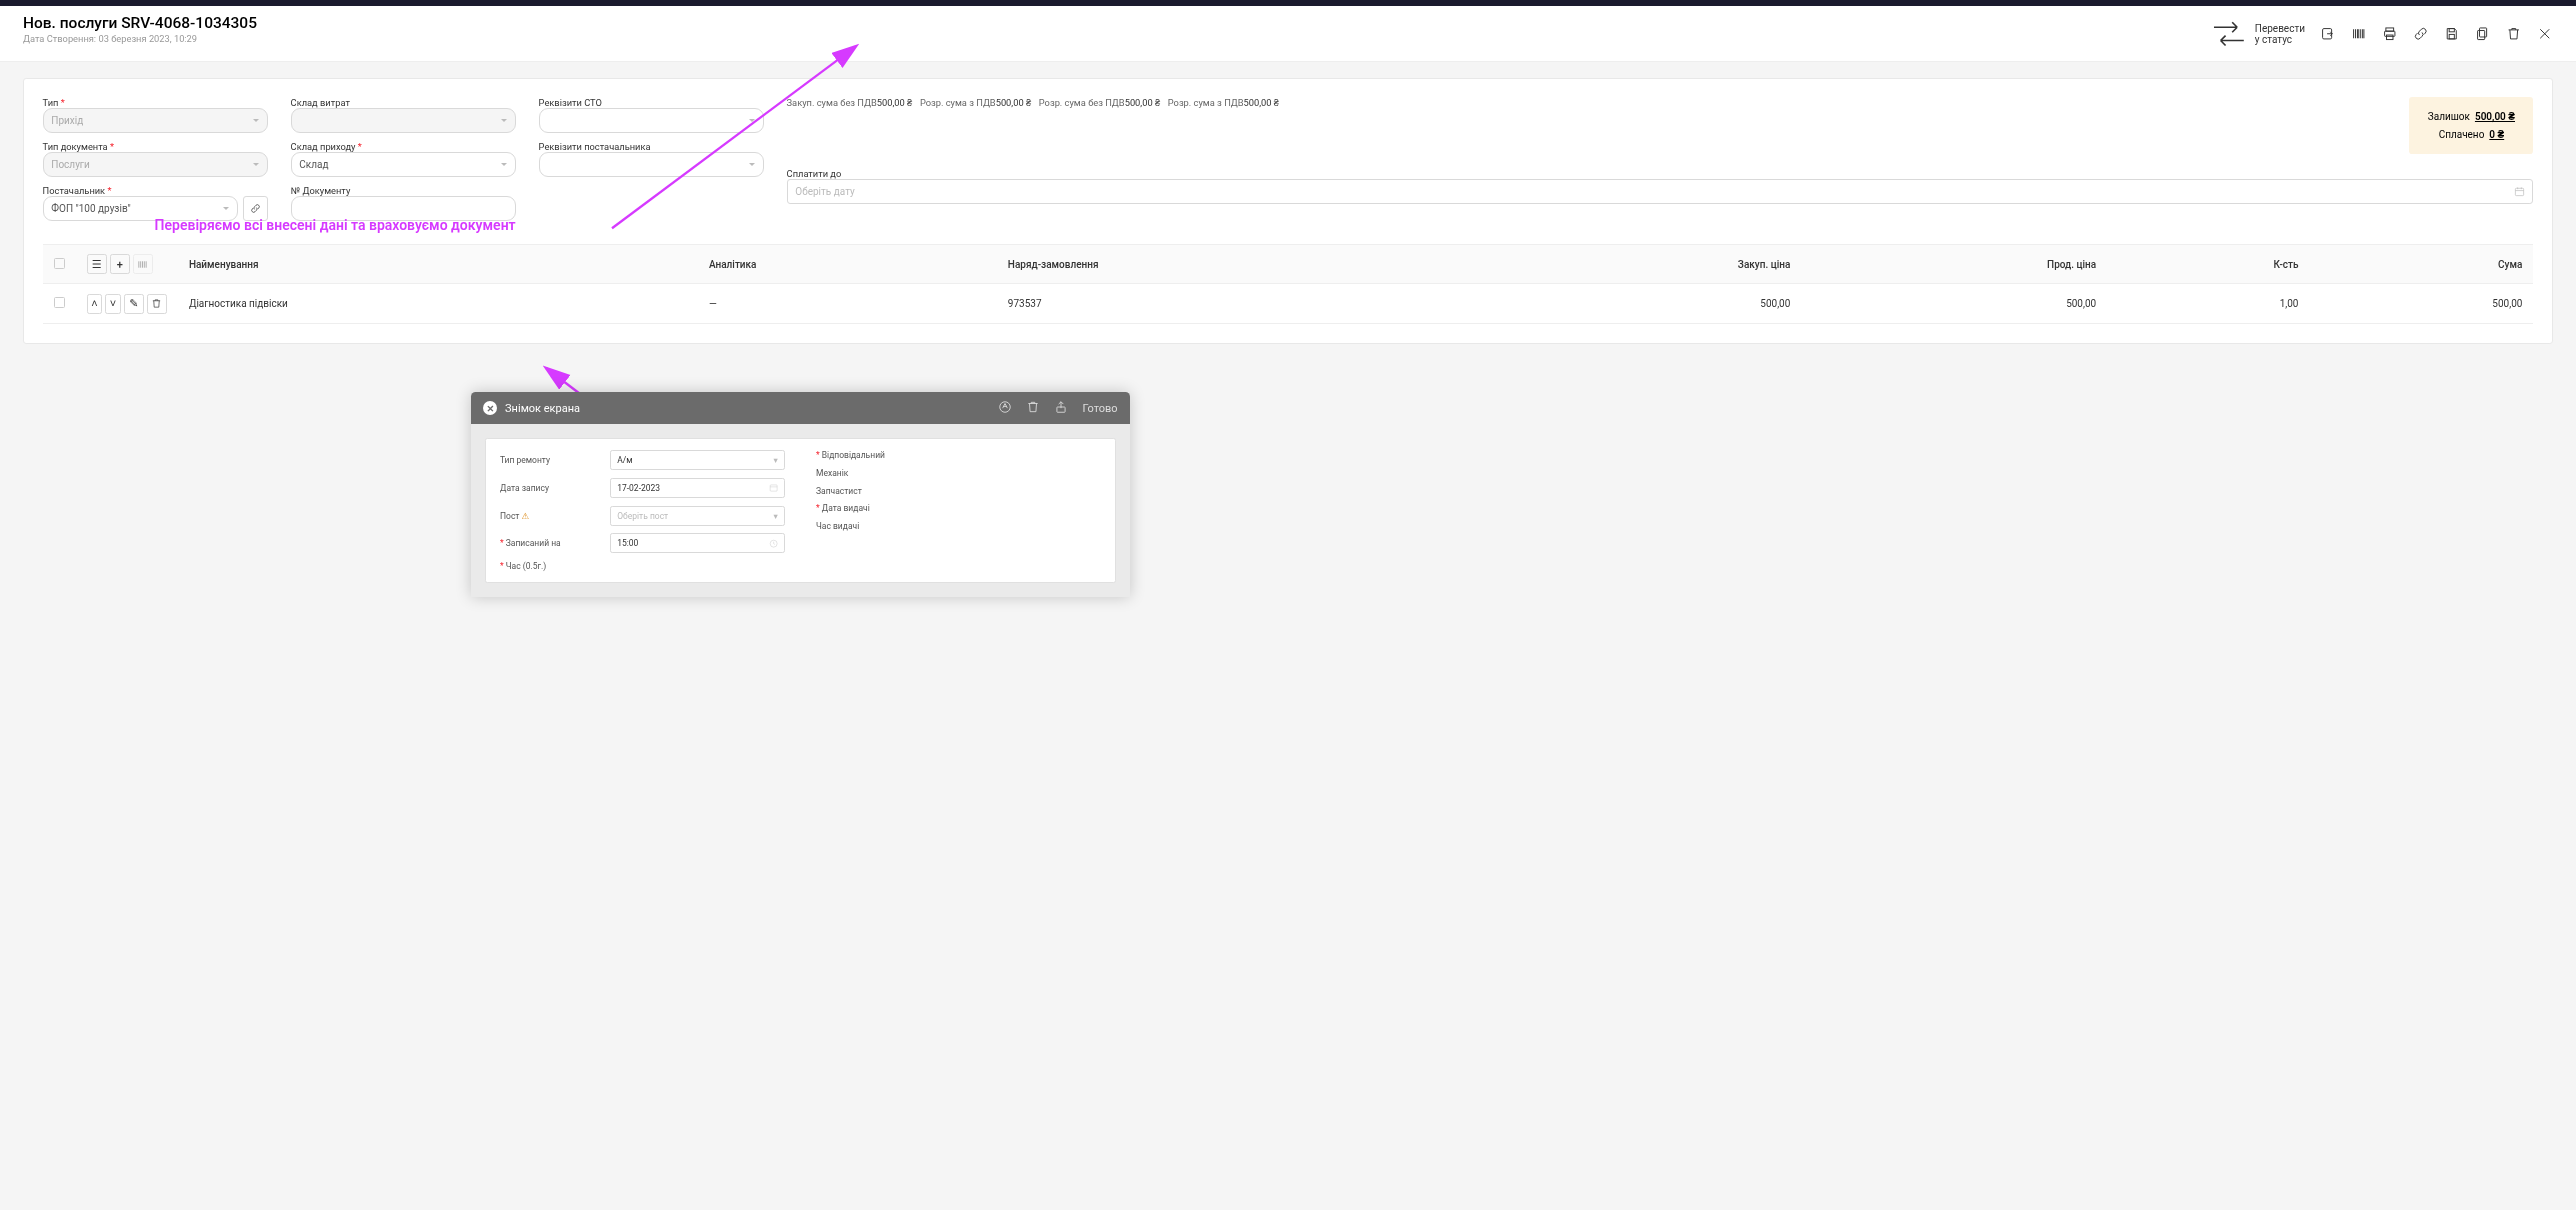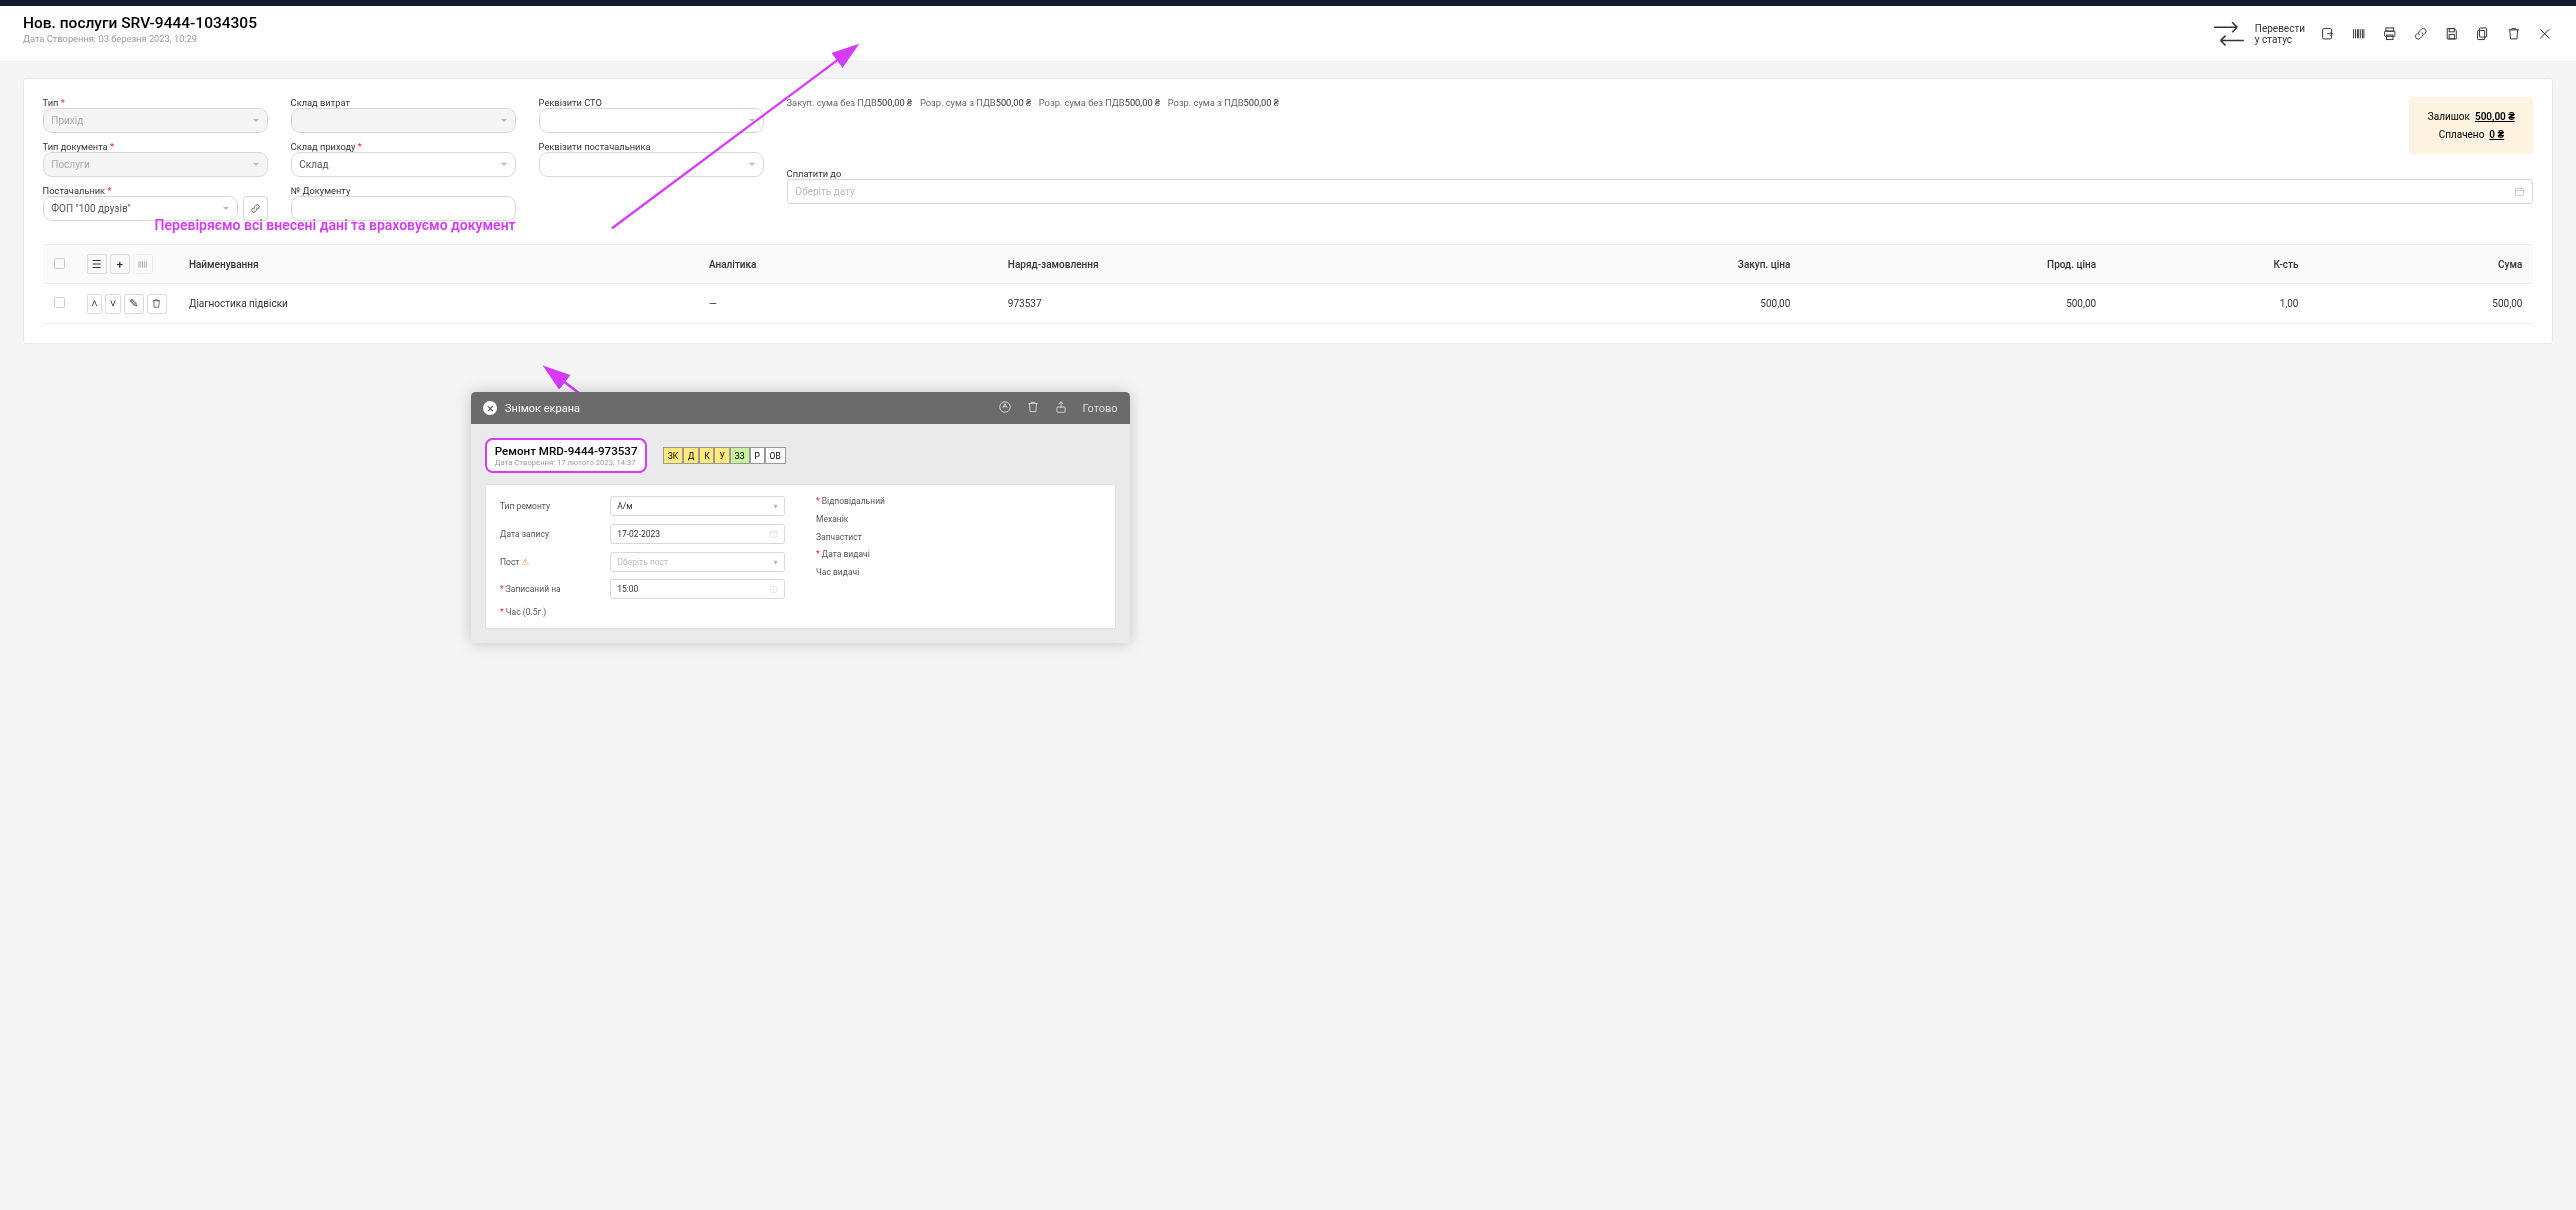--- a/index.html
+++ b/index.html
@@ -77,21 +77,21 @@
 .close-circle { width: 14px; height: 14px; border-radius: 50%; background: #fff; color: #6b6b6b; display: inline-flex; align-items: center; justify-content: center; font-size: 9.3px; font-weight: bold; }
 .arrow-svg { position: absolute; pointer-events: none; }
 </style>
 </head>
 <body>
 
 <div class="topbar"></div>
 
 <div class="header">
   <div class="header-left">
-    <div class="page-title">Нов. послуги SRV-9444-1034305</div>
+    <div class="page-title">Нов. послуги SRV-4068-1034305</div>
     <div class="page-date">Дата Створення: 03 березня 2023, 10:29</div>
   </div>
   <div class="header-right">
     <div class="status-btn">
       <svg viewBox="0 0 24 24">
           <path d="M3 8 L17 8 M17 8 L14 5 M17 8 L14 11" stroke="#333" fill="none"></path>
           <path d="M21 16 L7 16 M7 16 L10 13 M7 16 L10 19" stroke="#333" fill="none"></path>
         </svg>
       <span>Перевести у статус</span>
     </div>
@@ -354,35 +354,20 @@
             <path d="M4 6 h16 M9 6 V4 h6 v2 M6 6 l1 14 h10 l1-14"></path>
           </svg></span>
       <span><svg width="14" height="14" viewBox="0 0 24 24" stroke="#ddd" fill="none" stroke-width="1.5">
             <path d="M12 3 v11 M8 7 l4-4 l4 4"></path>
             <rect x="5" y="12" width="14" height="9" rx="1"></rect>
           </svg></span>
       <span style="color:#ddd;">Готово</span>
     </div>
   </div>
   <div class="overlay-body">
-    <div class="overlay-top">
-      <div class="overlay-title-box">
-        <div class="overlay-title">Ремонт MRD-9444-973537</div>
-        <div class="overlay-date">Дата Створення: 17 лютого 2023, 14:37</div>
-      </div>
-      <div class="status-chips">
-        <span class="chip y">ЗК</span>
-        <span class="chip y">Д</span>
-        <span class="chip y">К</span>
-        <span class="chip y">У</span>
-        <span class="chip g">ЗЗ</span>
-        <span class="chip">Р</span>
-        <span class="chip">ОВ</span>
-      </div>
-    </div>
 
     <div class="overlay-card">
       <div class="overlay-form">
         <div class="overlay-form-col">
           <div class="of-row">
             <div class="of-label">Тип ремонту</div>
             <div class="of-input">
                 <span>А/м</span>
                 <span style="color:#bbb;">▾</span>
               </div>

